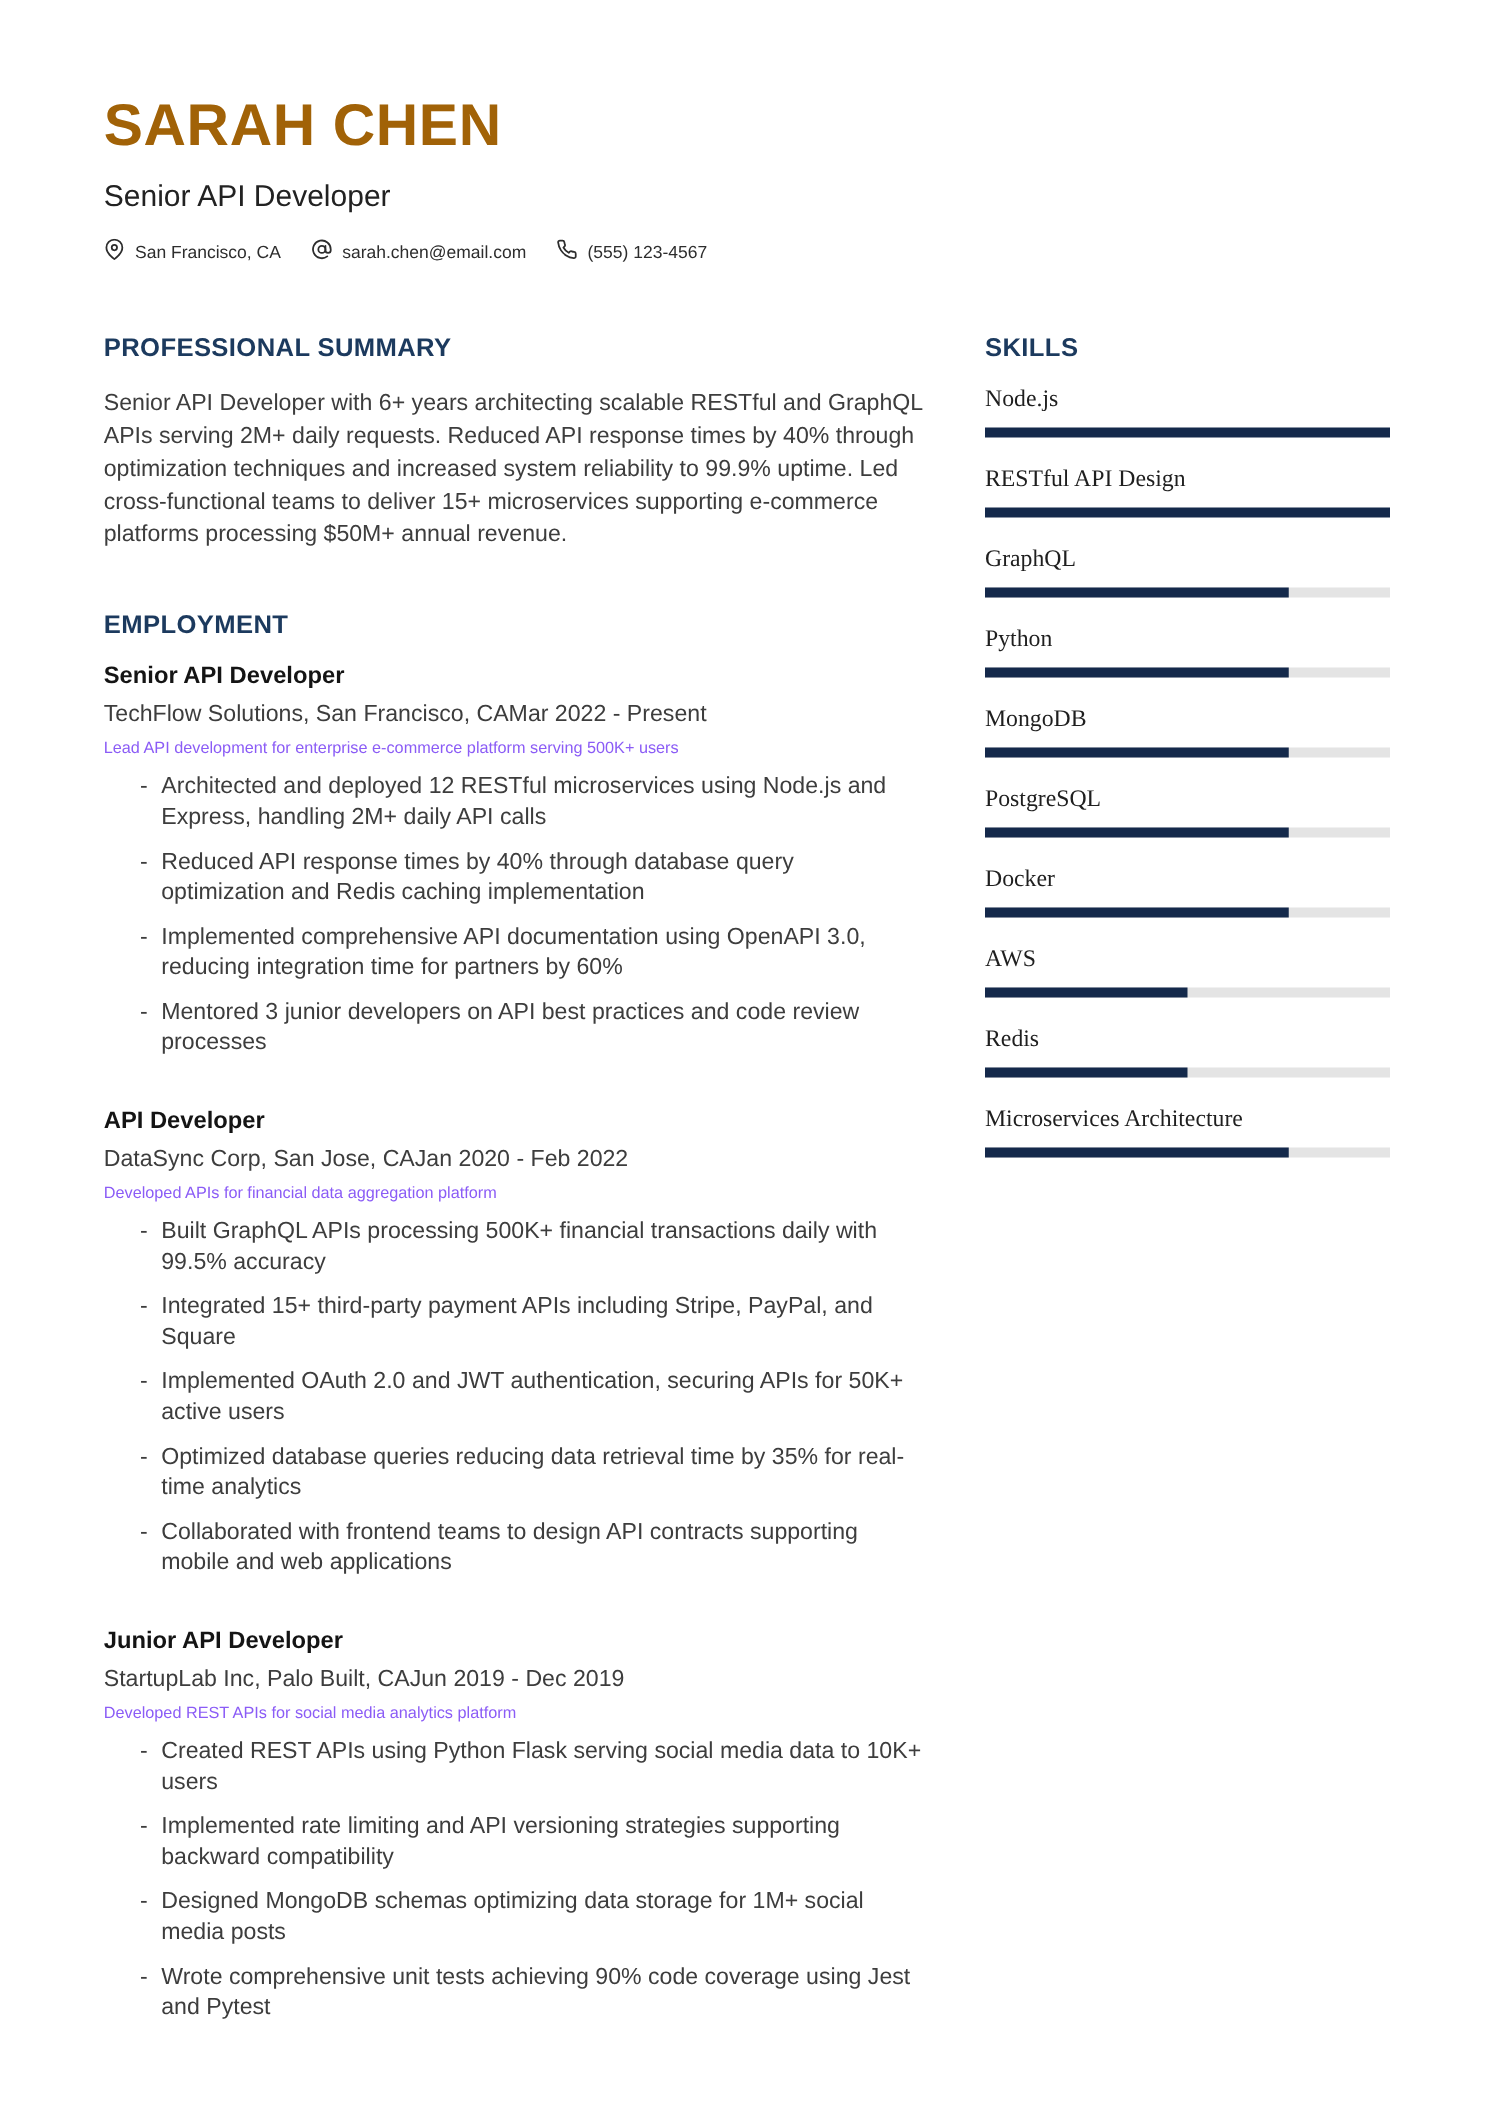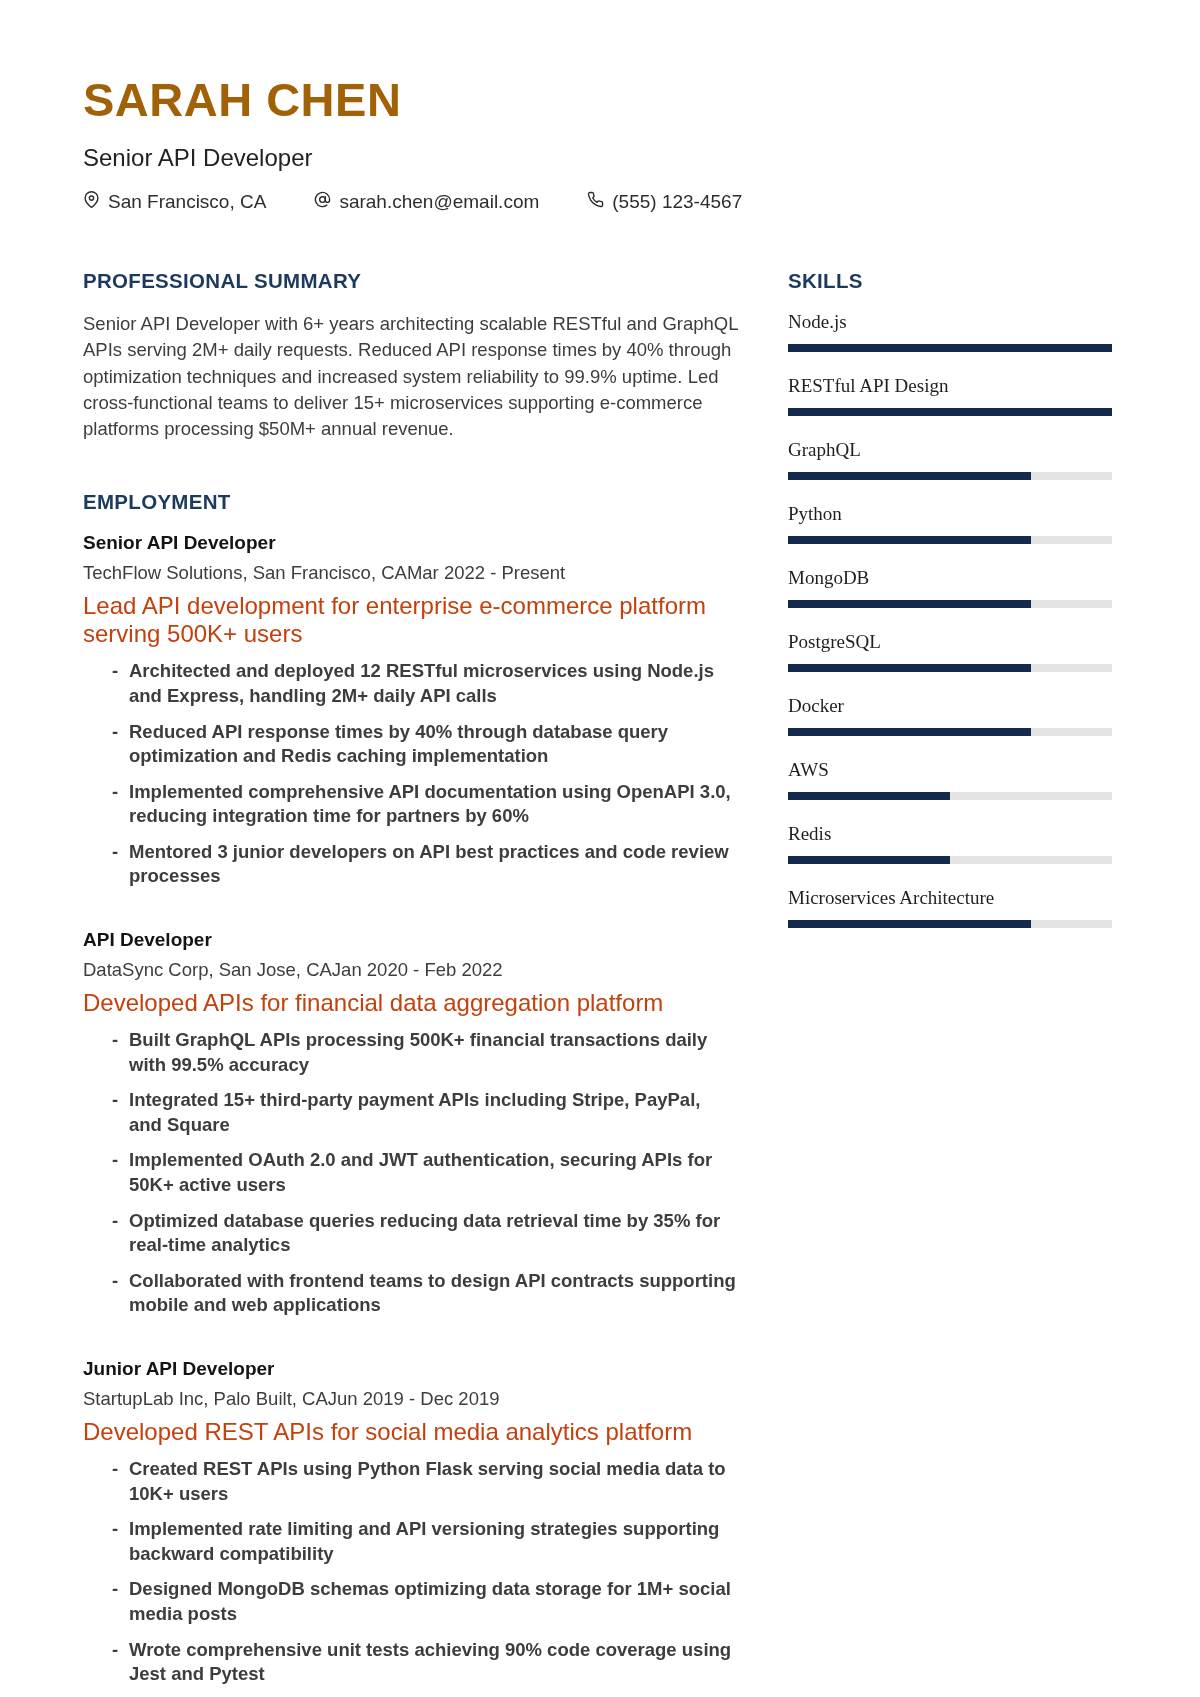--- a/index.html
+++ b/index.html
@@ -27,23 +27,23 @@
   }
   .job-headline {
     font-size: 24px;
     font-weight: 400;
     color: #222222;
     margin-top: 21px;
   }
   .contact-row {
     display: flex;
     align-items: center;
-    gap: 48px;
+    gap: 24px;
     margin-top: 19px;
-    font-size: 19px;
+    font-size: 14px;
     color: #2d2d2d;
   }
   .contact-item { display: flex; align-items: center; gap: 8px; }
   .contact-item svg { width: 17px; height: 17px; stroke: #2d2d2d; fill: none; stroke-width: 2; stroke-linecap: round; stroke-linejoin: round; }
 
   
   .columns { display: flex; gap: 50px; margin-top: 56px; }
   .col-main { flex: 0 0 655px; width: 655px; }
   .col-side { flex: 1 1 auto; }
 
@@ -74,22 +74,22 @@
   }
   .job-line {
     display: flex;
     justify-content: flex-start;
     align-items: baseline;
     font-size: 18.5px;
     color: #3d3d3d;
     margin-bottom: 8px;
   }
   .job-dates { white-space: nowrap; }
-  .job-summary { font-size: 24px; color: #c2410c; margin-bottom: 11px; }
-  ul.bullets { list-style: none; margin: 0; padding: 0 0 0 29px; font-weight: bold; }
+  .job-summary { font-size: 13px; color: #8b5cf6; margin-bottom: 11px; }
+  ul.bullets { list-style: none; margin: 0; padding: 0 0 0 29px; }
   ul.bullets li {
     position: relative;
     padding-left: 17px;
     font-size: 18.5px;
     line-height: 1.33;
     color: #3d3d3d;
     margin-bottom: 11px;
   }
   ul.bullets li:last-child { margin-bottom: 0; }
   ul.bullets li::before { content: "-"; position: absolute; left: 0; top: 0; color: #3d3d3d; }

